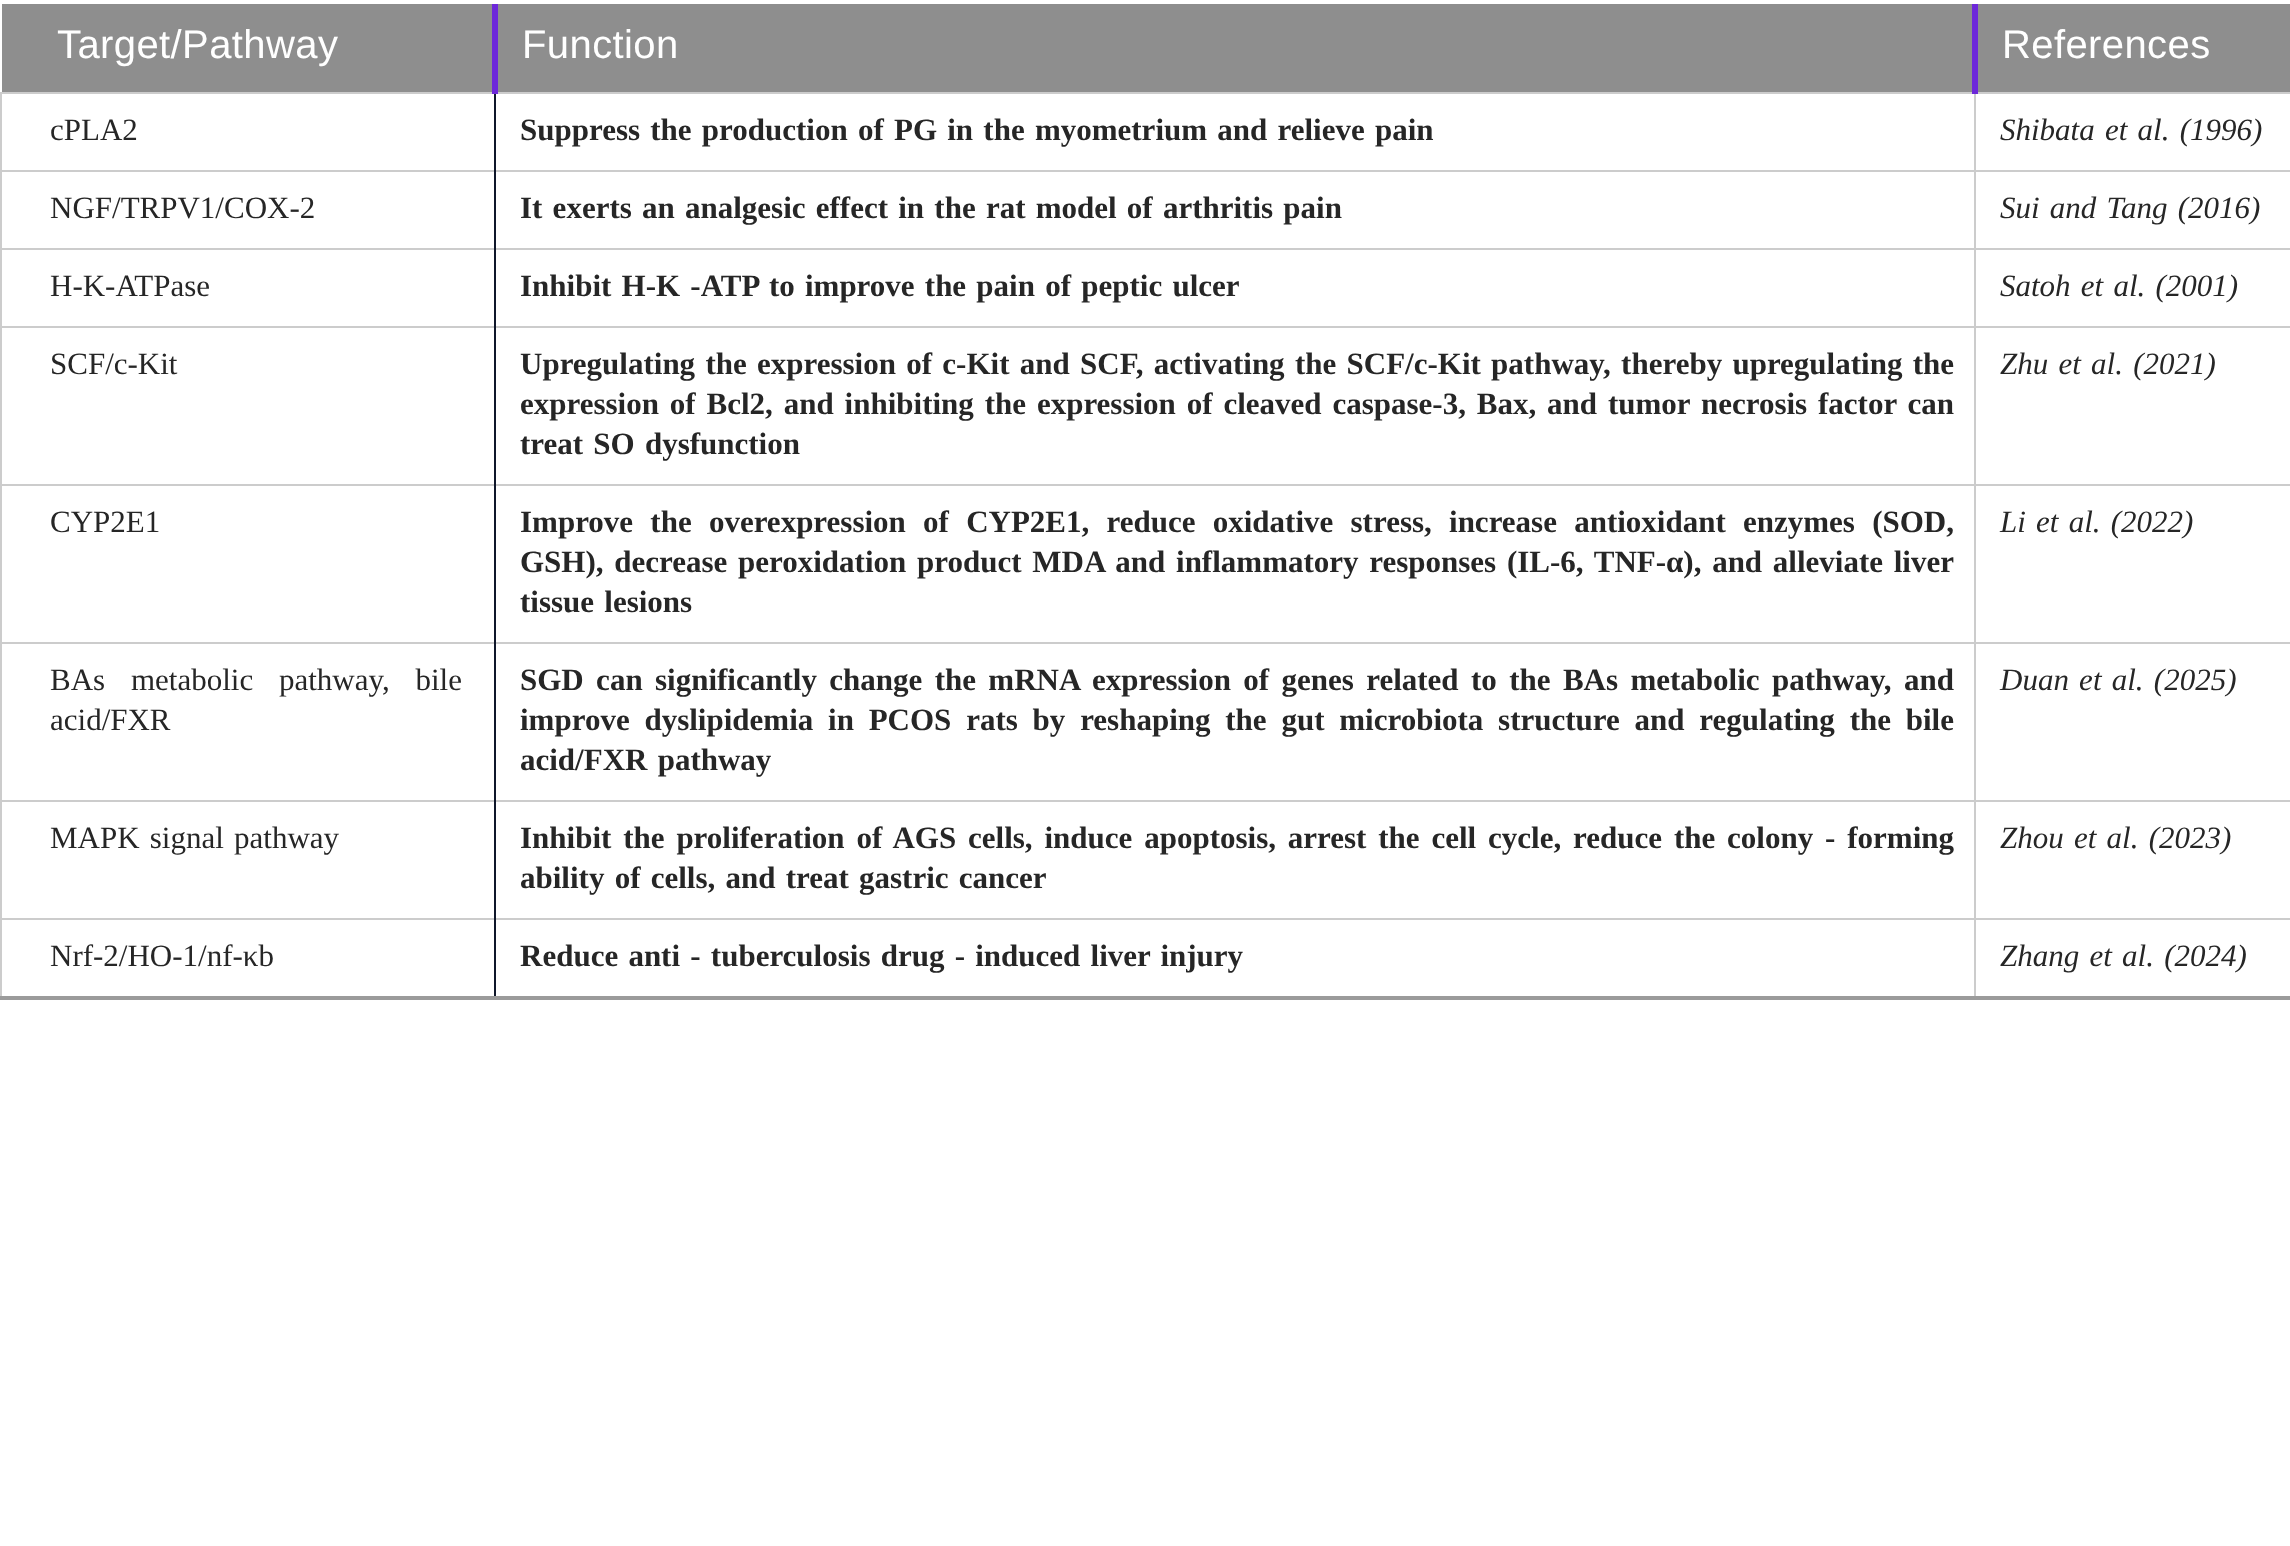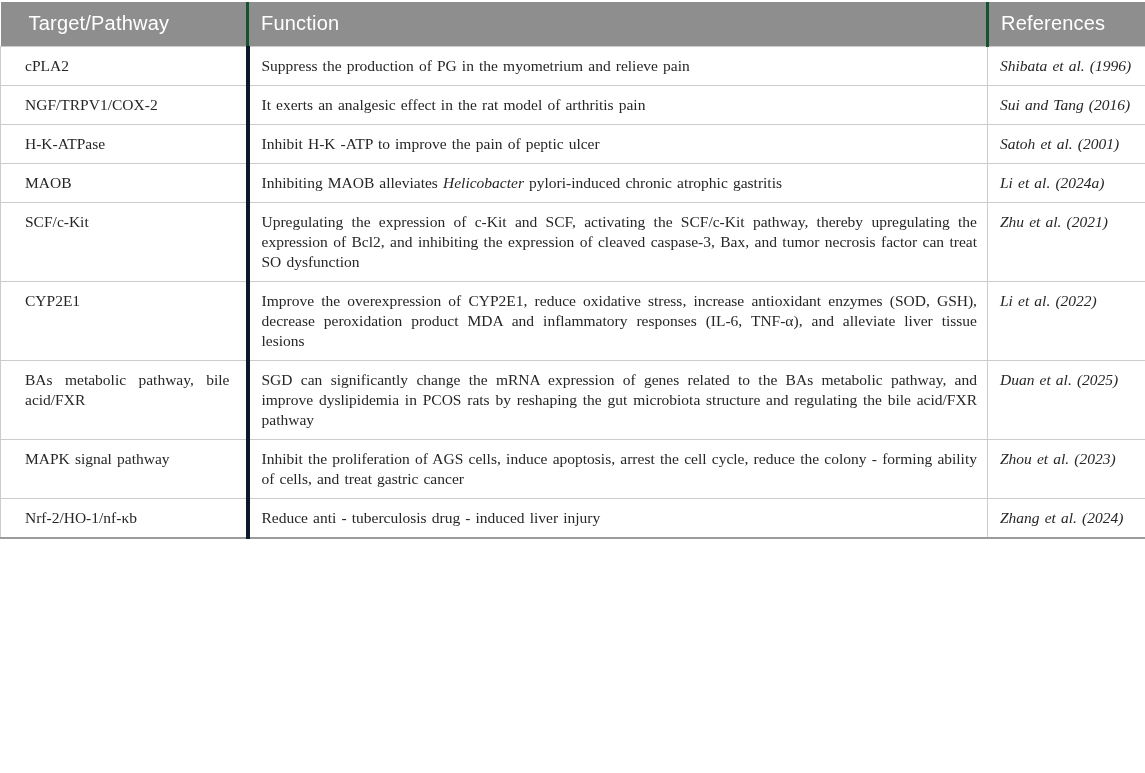--- a/index.html
+++ b/index.html
@@ -29,42 +29,43 @@
     font-weight: 400;
     font-size: 20px;
     letter-spacing: 0.2px;
     text-align: left;
     vertical-align: middle;
     height: 44px;
     box-sizing: border-box;
     padding: 8px 10px 8px 12px;
   }
   thead th.h-target { padding-left: 28px; }
-  thead th.h-function, thead th.h-ref { border-left: 3px solid #14532d; }
+  thead th.h-function, thead th.h-ref { border-left: 3px solid #6d28d9; }
 
   tbody td {
     font-size: 15.5px;
     line-height: 20px;
     color: #262626;
     word-spacing: 0.08em;
     vertical-align: top;
     box-sizing: border-box;
     border-top: 1px solid #cccccc;
     padding: 9px 12px 9px 12px;
   }
   tbody td.col-target {
     padding-left: 24px;
     padding-right: 16px;
     border-left: 1px solid #cccccc;
     text-align: justify;
   }
   tbody td.col-function {
-    border-left: 4px solid #0f172a;
+    border-left: 1px solid #0f172a;
     padding-right: 10px;
     text-align: justify;
+    font-weight: bold;
   }
   tbody td.col-ref {
     border-left: 1px solid #cccccc;
     border-right: 1px solid #cccccc;
     padding-right: 8px;
     font-style: italic;
   }
 </style>
 </head>
 <body>
@@ -93,25 +94,20 @@
           <td class="col-target">NGF/TRPV1/COX-2</td>
           <td class="col-function">It exerts an analgesic effect in the rat model of arthritis pain</td>
           <td class="col-ref">Sui and Tang (2016)</td>
         </tr>
         <tr>
           <td class="col-target">H-K-ATPase</td>
           <td class="col-function">Inhibit H-K -ATP to improve the pain of peptic ulcer</td>
           <td class="col-ref">Satoh et al. (2001)</td>
         </tr>
         <tr>
-          <td class="col-target">MAOB</td>
-          <td class="col-function">Inhibiting MAOB alleviates <i>Helicobacter</i> pylori-induced chronic atrophic gastritis</td>
-          <td class="col-ref">Li et al. (2024a)</td>
-        </tr>
-        <tr>
           <td class="col-target">SCF/c-Kit</td>
           <td class="col-function">Upregulating the expression of c-Kit and SCF, activating the SCF/c-Kit pathway, thereby upregulating the expression of Bcl2, and inhibiting the expression of cleaved caspase-3, Bax, and tumor necrosis factor can treat SO dysfunction</td>
           <td class="col-ref">Zhu et al. (2021)</td>
         </tr>
         <tr>
           <td class="col-target">CYP2E1</td>
           <td class="col-function">Improve the overexpression of CYP2E1, reduce oxidative stress, increase antioxidant enzymes (SOD, GSH), decrease peroxidation product MDA and inflammatory responses (IL-6, TNF-α), and alleviate liver tissue lesions</td>
           <td class="col-ref">Li et al. (2022)</td>
         </tr>
         <tr>

